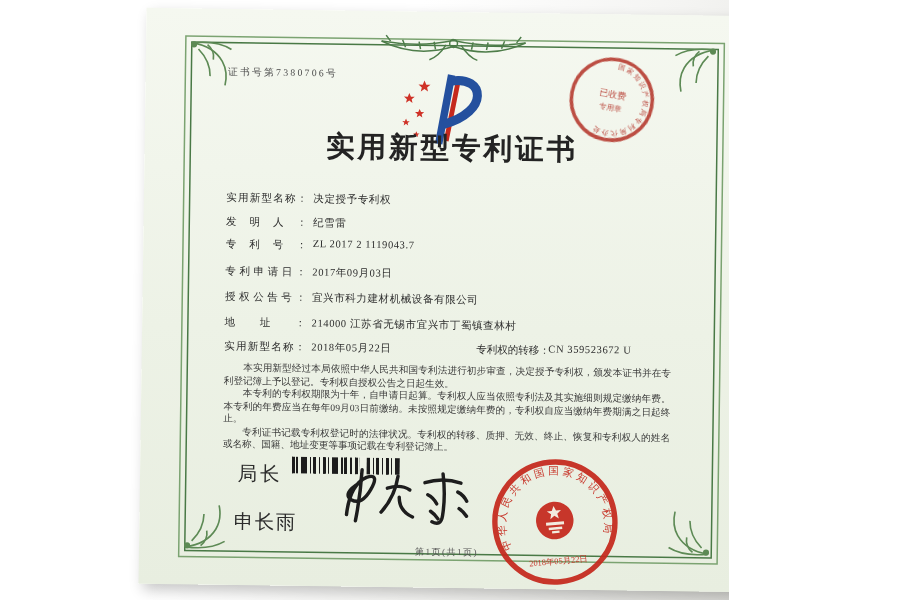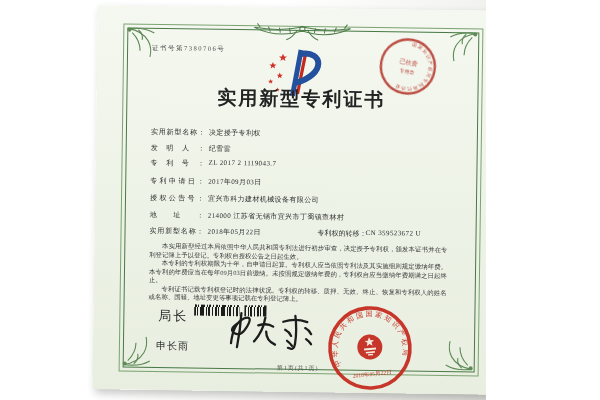--- a/index.html
+++ b/index.html
@@ -29,21 +29,21 @@
   .paras{position:absolute;left:55px;top:236px;width:298px;font-size:6.4px;line-height:8.5px;
     color:#3a3a3a;text-align:justify;}
   .paras p{margin:0;text-indent:2em;}
   .barcode{position:absolute;left:101px;top:298px;width:72px;height:11px;
     background:
       repeating-linear-gradient(90deg,#1c1c1c 0 1px,transparent 1px 3px),
       repeating-linear-gradient(90deg,#1c1c1c 0 2px,transparent 2px 7px);
   }
   .barcode-gap{position:absolute;left:146px;top:297px;width:5px;height:13px;background:#eef2e6;}
   .director-label{position:absolute;left:65px;top:301px;font-size:13px;color:#2c2c2c;letter-spacing:2px;}
-  .director-name{position:absolute;left:63px;top:333px;font-size:10px;color:#2c2c2c;letter-spacing:1px;}
+  .director-name{position:absolute;left:63px;top:333px;font-size:13px;color:#2c2c2c;letter-spacing:1px;}
   .signature{position:absolute;left:128px;top:300px;width:98px;height:52px;}
   .seal{position:absolute;left:232px;top:294px;width:90px;height:90px;transform:rotate(-6deg);opacity:.93;}
   .page-footer{position:absolute;left:0;top:356px;width:100%;text-align:center;font-size:6px;color:#555;letter-spacing:1px;}
   svg text{font-family:"Liberation Serif","DejaVu Serif",serif;}
 </style>
 </head>
 <body>
 
 <div class="stage">
   <div class="paper">

